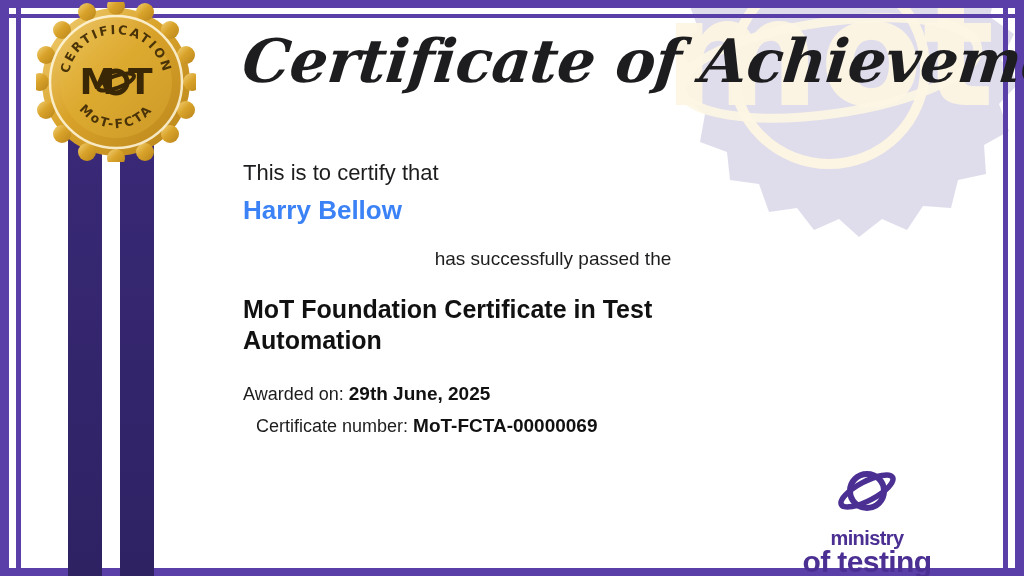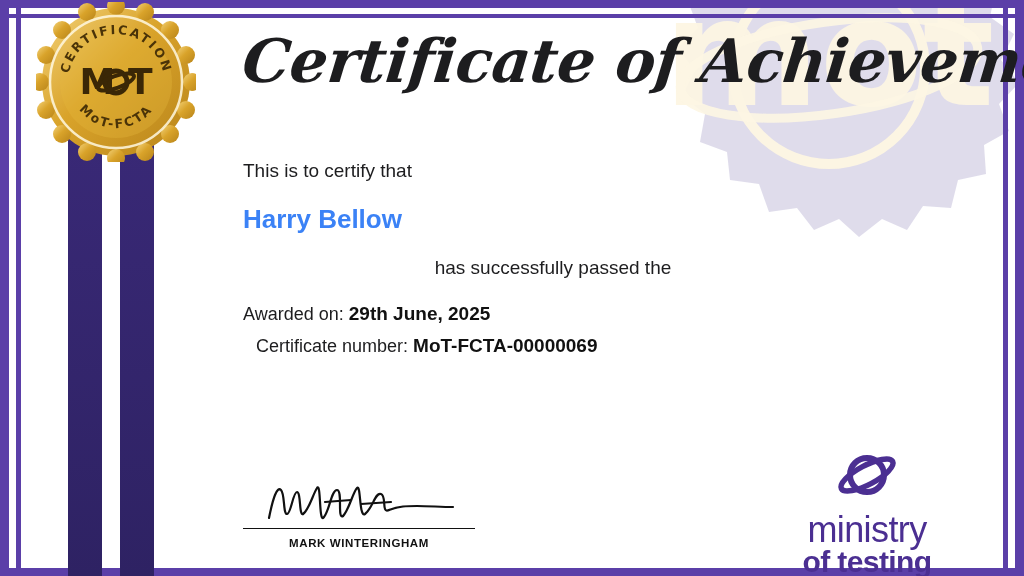--- a/index.html
+++ b/index.html
@@ -95,23 +95,23 @@
   }
 
   
   .body-block {
     position: absolute;
     left: 243px;
     top: 160px;
     width: 620px;
   }
   .line-certify {
-    font-size: 19px;
-    color: #1d1d1f;
-    margin-bottom: 22px;
+    font-size: 22px;
+    color: #1d1d1f;
+    margin-bottom: 9px;
   }
   .recipient {
     font-size: 26px;
     font-weight: 700;
     color: #3b82f6;
     margin-bottom: 22px;
   }
   .line-passed {
     font-size: 19px;
     color: #1d1d1f;
@@ -178,22 +178,22 @@
   
   .mof-logo {
     position: absolute;
     right: 52px;
     bottom: 0px;
     width: 210px;
     text-align: center;
   }
   .mof-planet { margin-bottom: 2px; }
   .mof-word {
-    font-size: 36px;
-    font-weight: 400;
+    font-size: 20px;
+    font-weight: 700;
     color: #4b2f92;
     letter-spacing: -0.6px;
     line-height: 0.95;
   }
   .mof-word2 {
     font-size: 30px;
     font-weight: 700;
     color: #4b2f92;
     letter-spacing: -0.6px;
     line-height: 0.95;
@@ -285,46 +285,31 @@
       </g>
     </svg>
   </div>
 
   <div class="title">Certificate of Achievement</div>
 
   <div class="body-block">
     <div class="line-certify">This is to certify that</div>
     <div class="recipient">Harry Bellow</div>
     <div class="line-passed">has successfully passed the</div>
+    <div class="course-name">MoT Foundation Certificate in Test Automation</div>
     <div class="awarded-row">
       <span>Awarded on:</span>
       <span class="value">29th June, 2025</span>
     </div>
     <div class="certnum-row">
       <span>Certificate number:</span>
       <span class="value">MoT-FCTA-00000069</span>
     </div>
   </div>
 
-  <div class="signature-block">
-    <div class="signature-mark">
-      <svg width="210" height="46" viewBox="0 0 210 46" xmlns="http://www.w3.org/2000/svg">
-        <g fill="none" stroke="#111" stroke-width="2.2" stroke-linecap="round">
-          <path d="M4 38 C8 18, 12 6, 16 10 C20 14, 18 34, 22 34 C26 34, 28 12, 32 12 C36 12, 34 36, 38 34"></path>
-          <path d="M38 34 C44 30, 48 14, 52 8 C56 2, 54 40, 58 38 C64 34, 66 10, 72 10 C78 10, 72 40, 78 36"></path>
-          <path d="M60 22 L86 20"></path>
-          <path d="M78 36 C84 30, 88 12, 92 8 C96 4, 94 38, 100 34 C108 28, 110 12, 116 14 C122 16, 116 34, 124 30"></path>
-          <path d="M96 24 L126 22"></path>
-          <path d="M124 30 C134 26, 142 26, 152 26 C164 26, 176 27, 188 27"></path>
-        </g>
-      </svg>
-    </div>
-    <div class="signature-line"></div>
-    <div class="signatory-name">MARK WINTERINGHAM</div>
-  </div>
 
   <div class="mof-logo">
     <div class="mof-planet">
       <svg width="64" height="60" viewBox="0 0 64 60" xmlns="http://www.w3.org/2000/svg">
         <circle cx="32" cy="28" r="17" fill="none" stroke="#4b2f92" stroke-width="6"></circle>
         <g transform="rotate(-28 32 28)">
           <ellipse cx="32" cy="28" rx="29" ry="9.5" fill="none" stroke="#4b2f92" stroke-width="5.5"></ellipse>
         </g>
       </svg>
     </div>

